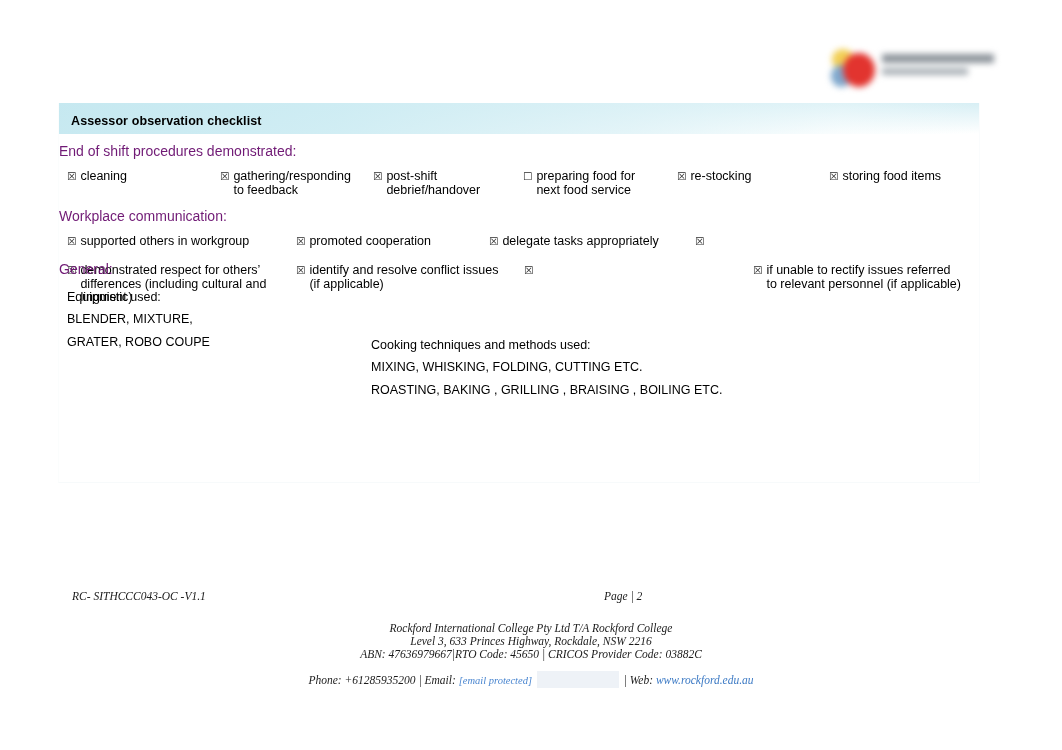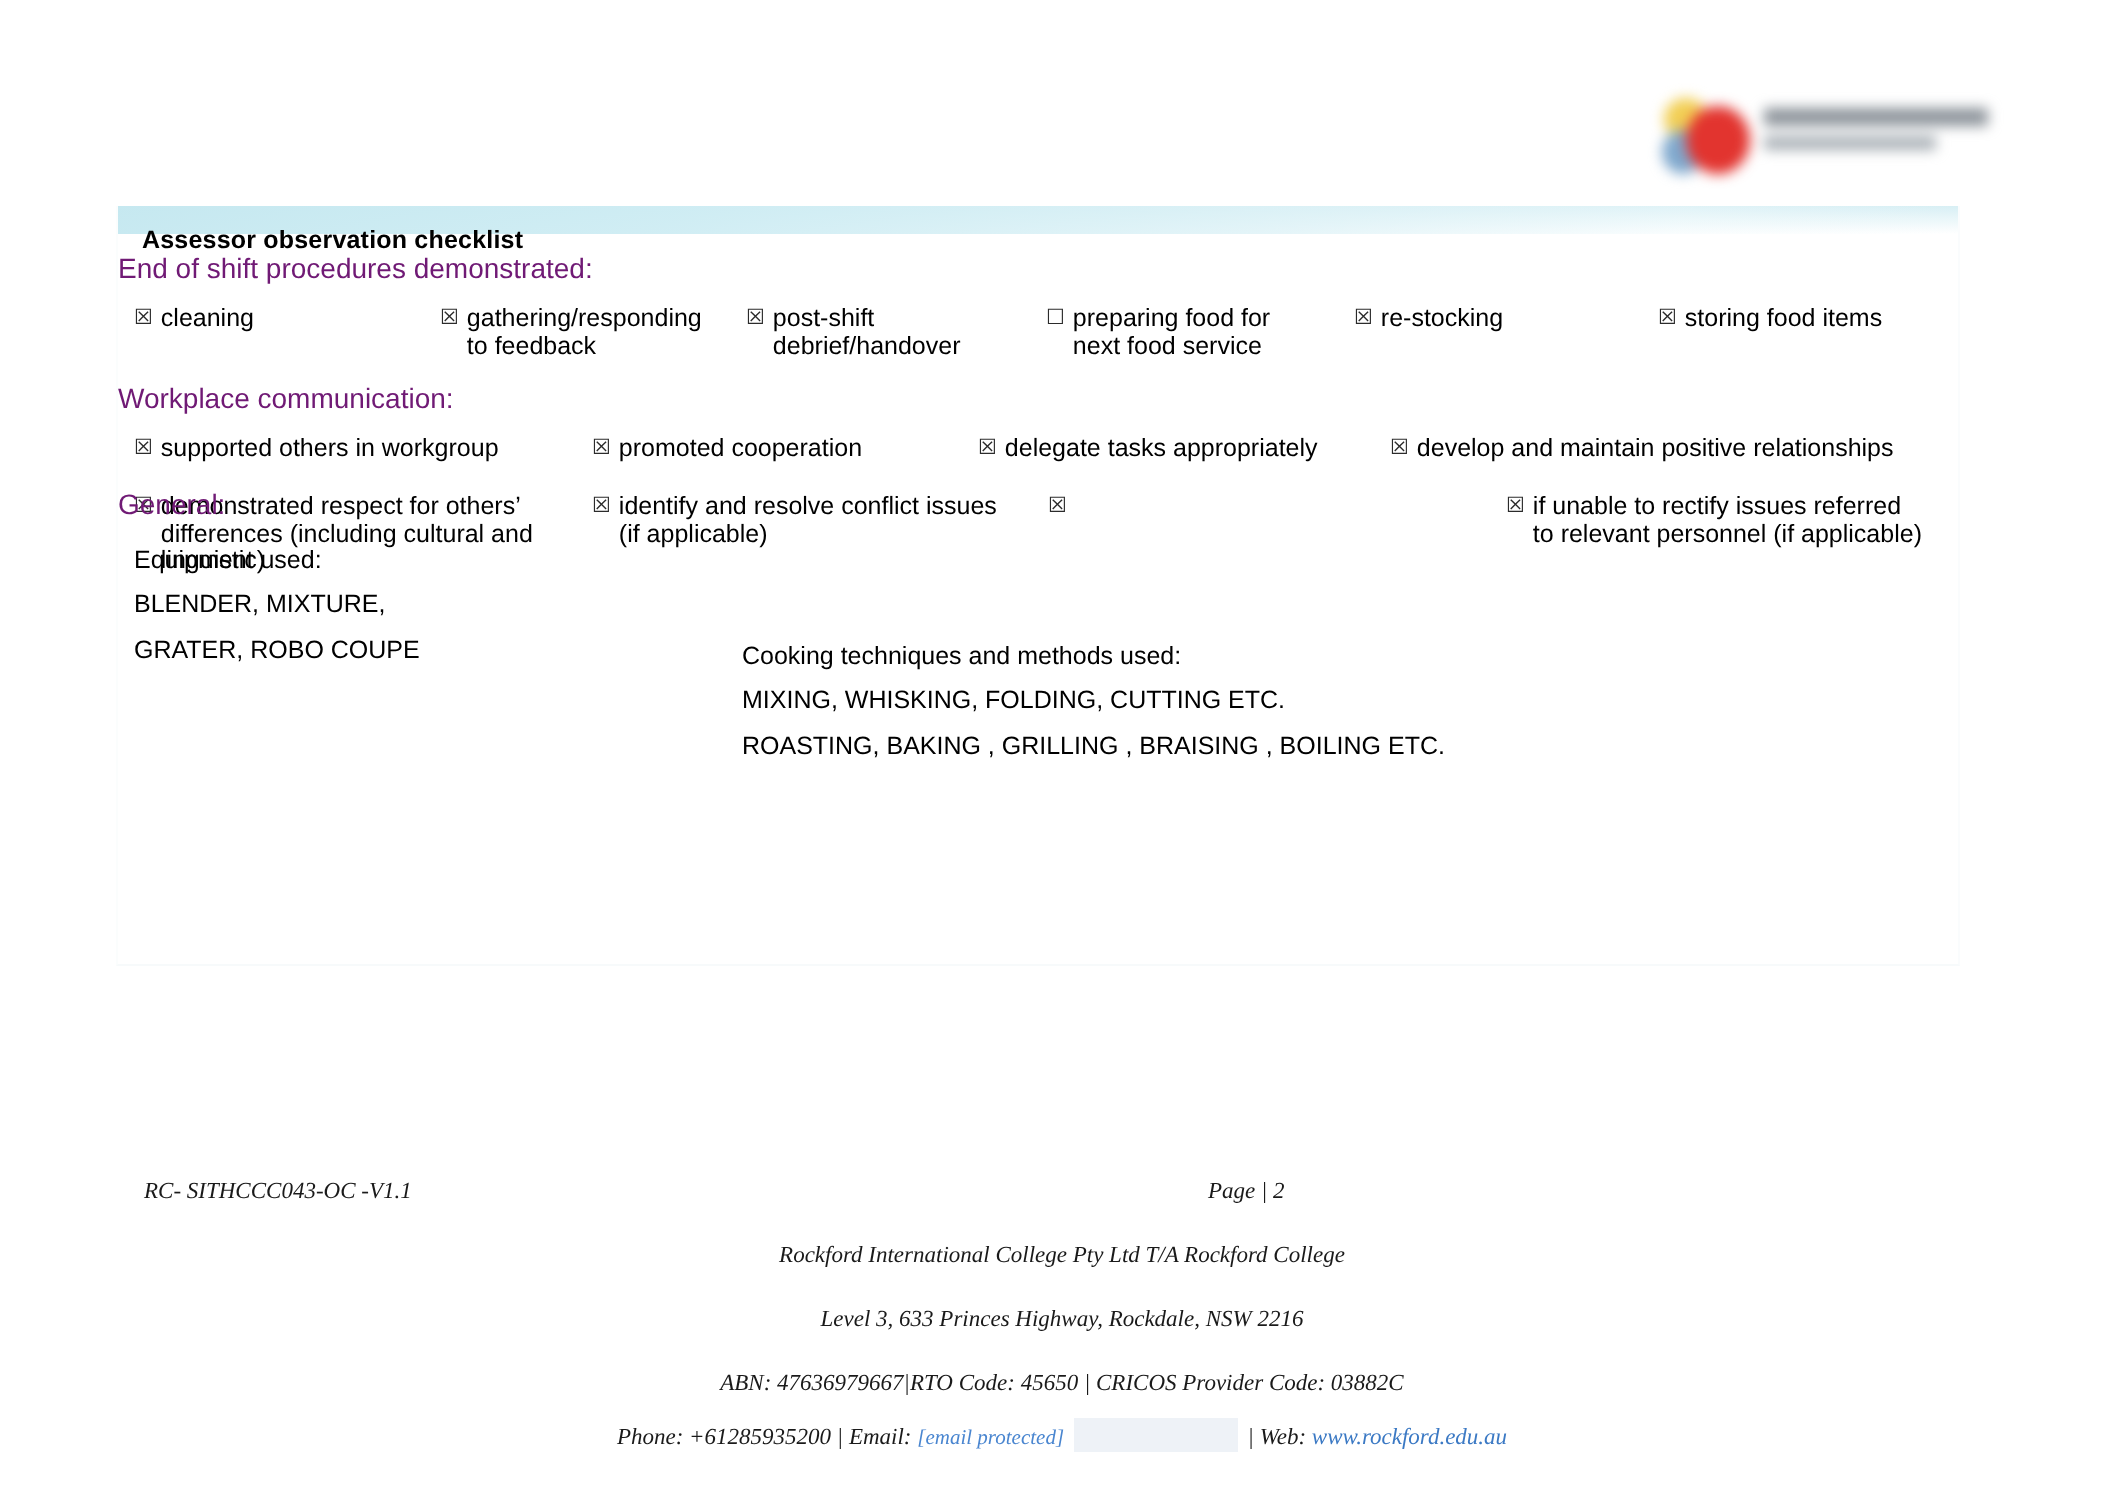--- a/index.html
+++ b/index.html
@@ -78,21 +78,21 @@
     width: 922px;
     height: 380px;
     background: #ffffff;
     border-left: 1px solid #fbfdfd;
     border-right: 1px solid #fafcfd;
     border-bottom: 1px solid #f7fafb;
   }
   
   #checklist-header {
     position: relative;
-    height: 14px;
+    height: 31px;
     background:
       linear-gradient(to right,
         rgba(197,232,240,0.95) 0%,
         rgba(205,236,243,0.92) 30%,
         rgba(219,241,246,0.75) 62%,
         rgba(240,250,252,0.35) 85%,
         rgba(255,255,255,0) 100%),
       linear-gradient(to bottom,
         rgba(183,226,236,0.55) 0%,
         rgba(255,255,255,0) 100%);
@@ -172,21 +172,21 @@
   }
   .footer-page {
     position: absolute;
     left: 604px; top: 2px;
     font-size: 11.5px;
   }
   .footer-center {
     text-align: center;
     font-size: 11.5px;
   }
-  .footer-center .fline { margin-top: 20px; }
+  .footer-center .fline { margin-top: 1px; }
   .footer-center .fline.org { margin-top: 11px; }
   .footer-contact {
     margin-top: 10.5px;
     position: relative;
     display: inline-block;
   }
   .link-blue { color: #3b79c4; font-style: italic; }
   .email-redacted {
     color: #4a86d0;
     font-size: 10.5px;
@@ -268,21 +268,20 @@
             <div class="cbox-item" style="left: 237px; width: 190px;">
               <span class="cbox">☒</span>
               <span class="cbox-label">promoted cooperation</span>
             </div>
             <div class="cbox-item" style="left: 430px; width: 200px;">
               <span class="cbox">☒</span>
               <span class="cbox-label">delegate tasks appropriately</span>
             </div>
             <div class="cbox-item" style="left: 636px; width: 290px;">
               <span class="cbox">☒</span>
-              <span class="cbox-label">develop and maintain positive relationships</span>
             </div>
           </div>
           <div class="cbox-row" style="position: absolute; left: 0px; right: 0px; top: 56px;">
             <div class="cbox-item" style="left: 8px; width: 225px;">
               <span class="cbox">☒</span>
               <span class="cbox-label">demonstrated respect for others’
 differences (including cultural and
 linguistic)</span>
             </div>
             <div class="cbox-item" style="left: 237px; width: 228px;">

